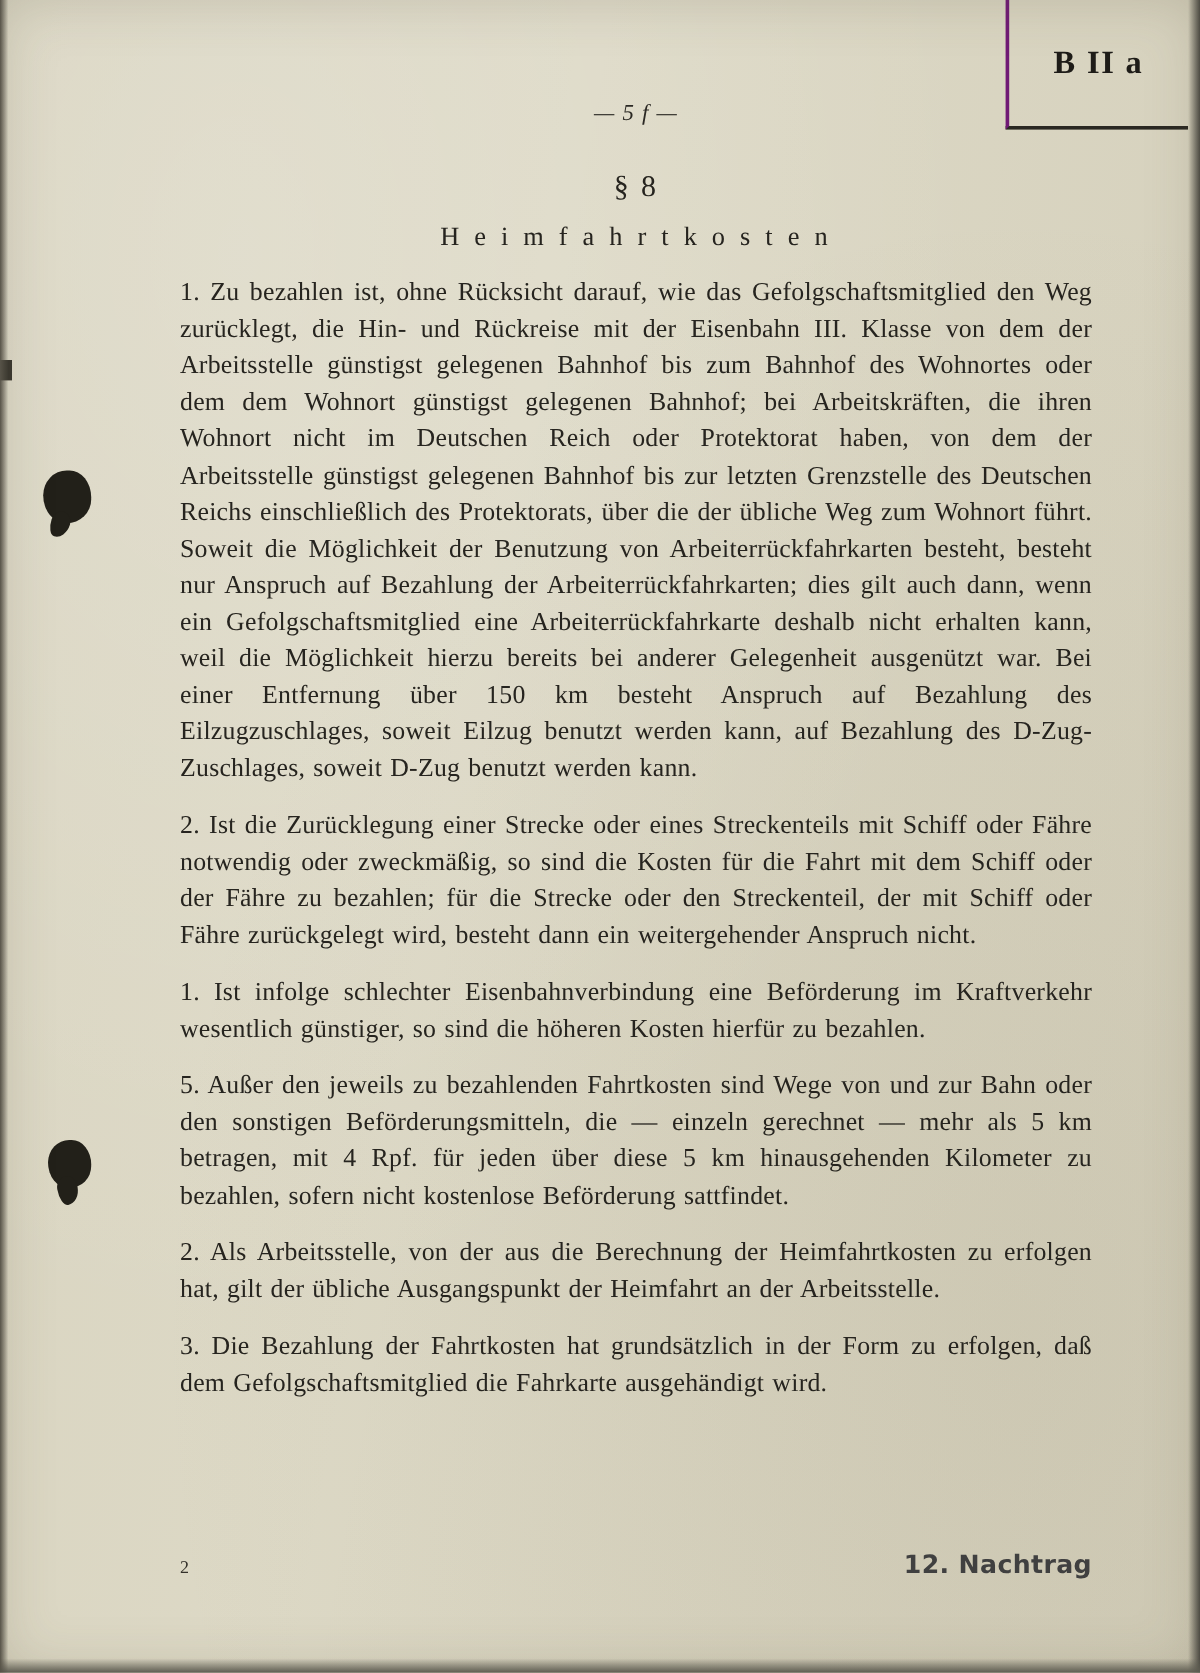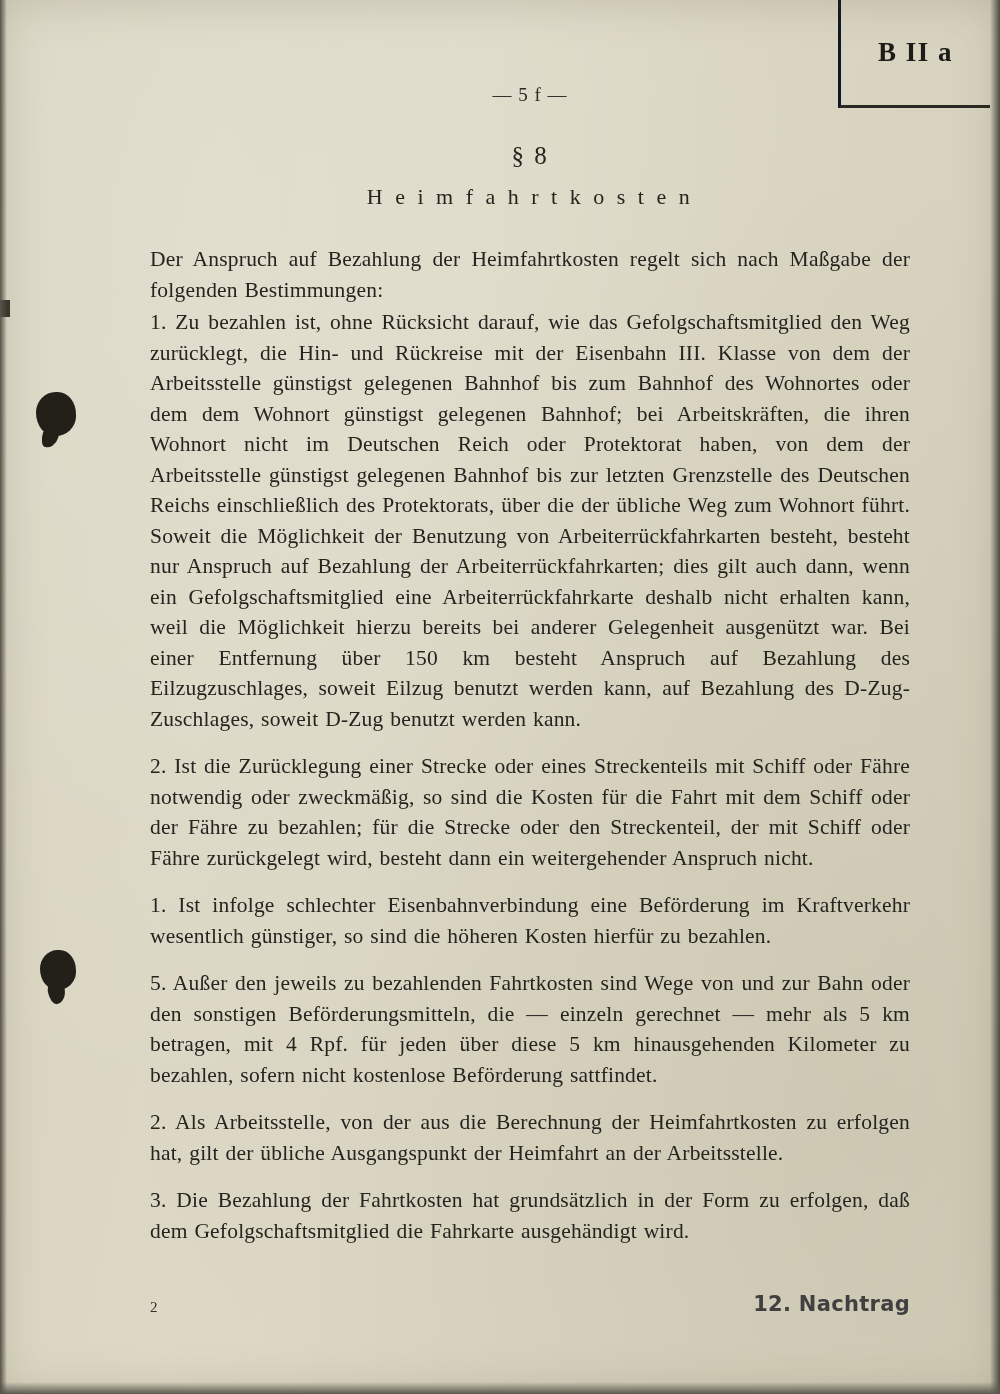--- a/index.html
+++ b/index.html
@@ -52,21 +52,21 @@
     pointer-events: none;
   }
 
   
   .corner-box {
     position: absolute;
     top: 0;
     right: 10px;
     width: 152px;
     height: 108px;
-    border-left: 3px solid #0f172a;
+    border-left: 3px solid #701a75;
     border-bottom: 3px solid #2a2822;
     box-sizing: border-box;
     display: flex;
     align-items: center;
     justify-content: center;
     background: rgba(0,0,0,0.0);
   }
   .corner-box .label {
     font-family: "Liberation Serif", serif;
     font-weight: bold;
@@ -81,35 +81,36 @@
     top: 0;
     width: 760px;
   }
 
   .folio {
     text-align: center;
     font-size: 19px;
     letter-spacing: 1px;
     margin-top: 84px;
     color: #2b2924;
+    font-style: italic;
   }
 
   .section-mark {
     text-align: center;
     font-size: 25px;
     margin-top: 36px;
     letter-spacing: 2px;
   }
 
   .section-title {
     text-align: center;
     font-size: 22px;
     letter-spacing: 3.5px;
     margin-top: 14px;
-    margin-bottom: 34px;
+    margin-bottom: 18px;
   }
 
   p.body {
     font-size: 21.5px;
     line-height: 1.42;
     text-align: justify;
     text-justify: inter-word;
     margin: 0 0 17px 0;
     letter-spacing: 0.2px;
     word-spacing: 1.2px;
@@ -191,21 +192,20 @@
     <span class="label">B II a</span>
   </div>
 
   <div class="content">
 
     <div class="folio">— 5 f —</div>
 
     <div class="section-mark">§ 8</div>
     <div class="section-title">H e i m f a h r t k o s t e n</div>
 
-    <p class="body lead">Der Anspruch auf Bezahlung der Heimfahrtkosten regelt sich nach Maßgabe der folgenden Bestimmungen:</p>
     <p class="body">1. Zu bezahlen ist, ohne Rücksicht darauf, wie das Gefolgschaftsmitglied den Weg zurücklegt, die Hin- und Rückreise mit der Eisenbahn III. Klasse von dem der Arbeitsstelle günstigst gelegenen Bahnhof bis zum Bahnhof des Wohnortes oder dem dem Wohnort günstigst gelegenen Bahnhof; bei Arbeitskräften, die ihren Wohnort nicht im Deutschen Reich oder Protektorat haben, von dem der Arbeitsstelle günstigst gelegenen Bahnhof bis zur letzten Grenzstelle des Deutschen Reichs einschließlich des Protektorats, über die der übliche Weg zum Wohnort führt. Soweit die Möglichkeit der Benutzung von Arbeiterrückfahrkarten besteht, besteht nur Anspruch auf Bezahlung der Arbeiterrückfahrkarten; dies gilt auch dann, wenn ein Gefolgschaftsmitglied eine Arbeiterrückfahrkarte deshalb nicht erhalten kann, weil die Möglichkeit hierzu bereits bei anderer Gelegenheit ausgenützt war. Bei einer Entfernung über 150 km besteht Anspruch auf Bezahlung des Eilzugzuschlages, soweit Eilzug benutzt werden kann, auf Bezahlung des D-Zug-Zuschlages, soweit D-Zug benutzt werden kann.</p>
     <p class="body">2. Ist die Zurücklegung einer Strecke oder eines Streckenteils mit Schiff oder Fähre notwendig oder zweckmäßig, so sind die Kosten für die Fahrt mit dem Schiff oder der Fähre zu bezahlen; für die Strecke oder den Streckenteil, der mit Schiff oder Fähre zurückgelegt wird, besteht dann ein weitergehender Anspruch nicht.</p>
     <p class="body">1. Ist infolge schlechter Eisenbahnverbindung eine Beförderung im Kraftverkehr wesentlich günstiger, so sind die höheren Kosten hierfür zu bezahlen.</p>
     <p class="body">5. Außer den jeweils zu bezahlenden Fahrtkosten sind Wege von und zur Bahn oder den sonstigen Beförderungsmitteln, die — einzeln gerechnet — mehr als 5 km betragen, mit 4 Rpf. für jeden über diese 5 km hinausgehenden Kilometer zu bezahlen, sofern nicht kostenlose Beförderung sattfindet.</p>
     <p class="body">2. Als Arbeitsstelle, von der aus die Berechnung der Heimfahrtkosten zu erfolgen hat, gilt der übliche Ausgangspunkt der Heimfahrt an der Arbeitsstelle.</p>
     <p class="body">3. Die Bezahlung der Fahrtkosten hat grundsätzlich in der Form zu erfolgen, daß dem Gefolgschaftsmitglied die Fahrkarte ausgehändigt wird.</p>
 
   </div>
 
   <div class="footer">

